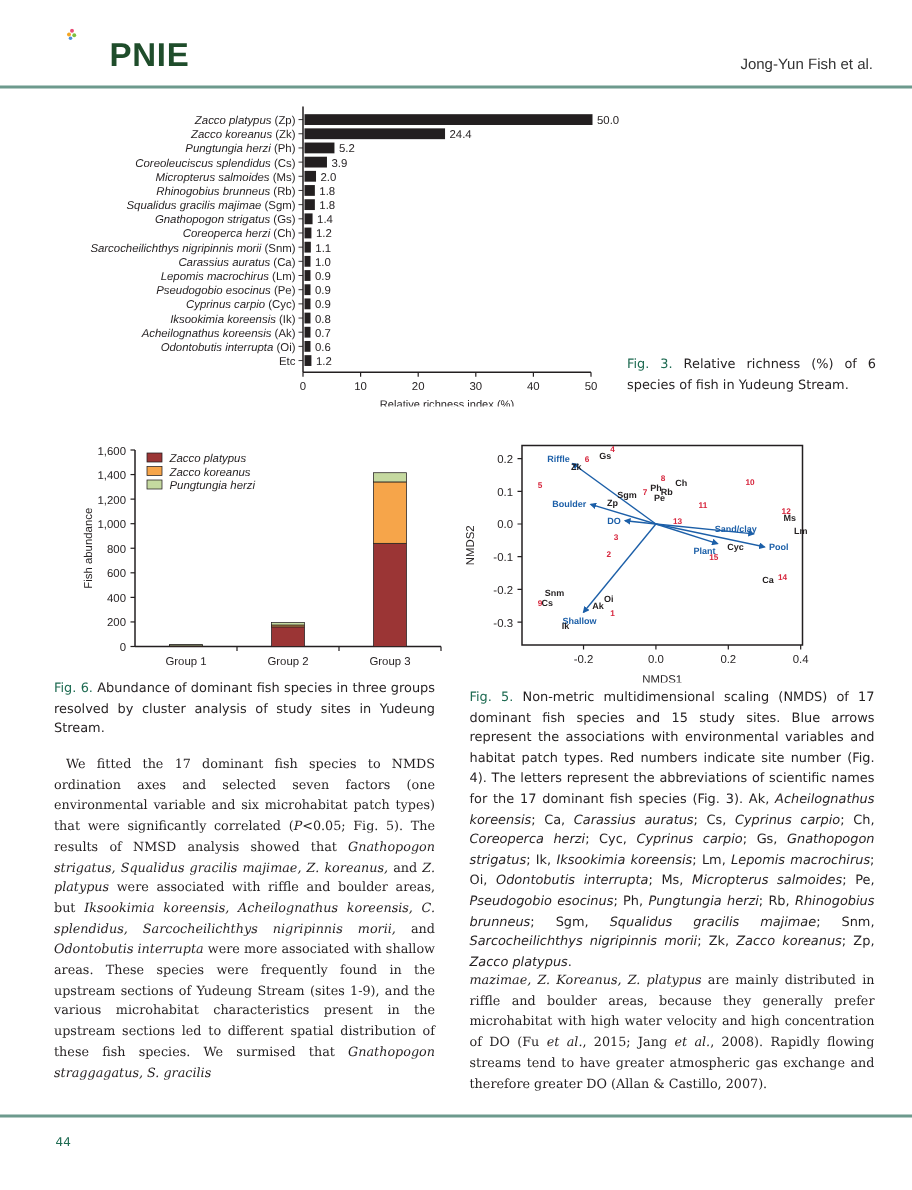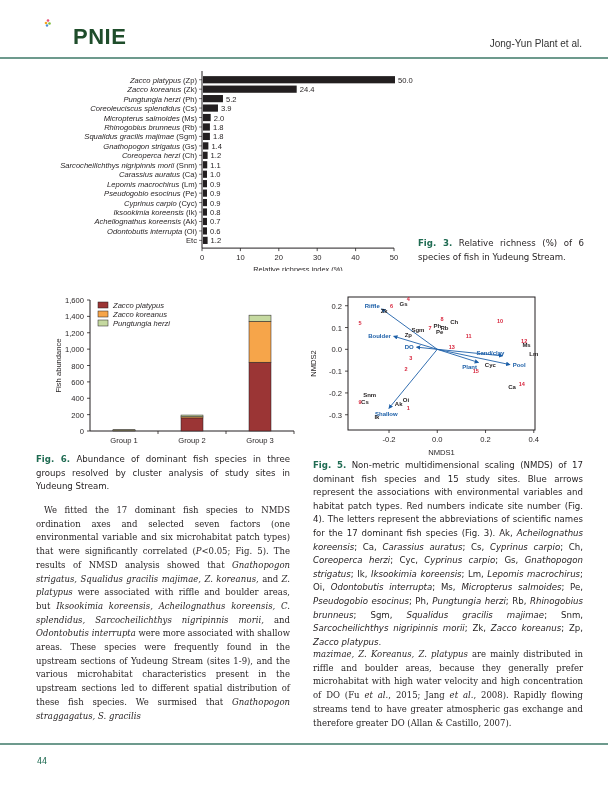--- a/index.html
+++ b/index.html
@@ -3,38 +3,38 @@
 <meta charset="utf-8">
 <style>
   html,body{margin:0;padding:0;background:#fff;}
   body{width:608px;height:793px;position:relative;overflow:hidden;font-family:"DejaVu Sans",sans-serif;color:#231f20;}
   .abs{position:absolute;}
   .logo{left:38px;top:24px;font-family:"Liberation Sans",sans-serif;font-weight:bold;font-size:22px;color:#1f4d2b;letter-spacing:0.5px;margin-left:35px;}
   .logo-mark{left:44px;top:19px;width:8px;height:8px;}
   .author{right:26px;top:38px;font-family:"Liberation Sans",sans-serif;font-size:10px;color:#333;}
   .rule{left:0;width:608px;height:2px;background:#6d9a8d;}
   .cap{font-family:"DejaVu Sans",sans-serif;font-size:8.6px;line-height:13.6px;color:#231f20;text-align:justify;}
-  .cap b{color:#1f6b52;font-weight:bold;}
+  .cap b{color:#1f6b52;font-weight:normal;}
   .body-text{font-family:"DejaVu Serif",serif;font-size:8.5px;line-height:13.7px;text-align:justify;color:#231f20;}
   .body-text i{font-style:italic;}
   svg text{font-family:"Liberation Sans",sans-serif;}
   .pagenum{left:37px;top:757px;font-size:8px;color:#1f6b52;font-family:"DejaVu Sans",sans-serif;}
   .journal{right:30px;top:757px;font-size:8px;color:#231f20;font-family:"DejaVu Serif",serif;margin-top:36px;}
 </style>
 </head>
 <body>
 
 <svg class="abs logo-mark" viewBox="0 0 8 8">
   <circle cx="4" cy="1.5" r="1.3" fill="#e94e77"></circle>
   <circle cx="2" cy="4" r="1.3" fill="#f5a623"></circle>
   <circle cx="5.5" cy="4.5" r="1.3" fill="#7fbf3f"></circle>
   <circle cx="3" cy="6.5" r="1.2" fill="#4a90d9"></circle>
 </svg>
 <div class="abs logo">PNIE</div>
-<div class="abs author">Jong-Yun Plant et al.</div>
+<div class="abs author">Jong-Yun Fish et al.</div>
 <div class="abs rule" style="top:57px;"></div>
 
 <svg class="abs" id="fig3" style="left:0;top:66px;" width="420" height="205">
     <line x1="202" y1="5" x2="202" y2="182.1" stroke="#231f20" stroke-width="1"></line>
     <line x1="202" y1="182.1" x2="394" y2="182.1" stroke="#231f20" stroke-width="1"></line>
     <line x1="199" y1="13.725" x2="202" y2="13.725" stroke="#231f20" stroke-width="0.6"></line>
     <text x="197" y="16.725" text-anchor="end" font-size="7.6" fill="#231f20"><tspan font-style="italic">Zacco platypus</tspan><tspan> (Zp)</tspan></text>
     <rect x="203" y="10.125" width="192" height="7.2" fill="#231f20"></rect>
     <text x="398" y="16.725" font-size="7.6" fill="#231f20">50.0</text>
     <line x1="199" y1="23.174999999999997" x2="202" y2="23.174999999999997" stroke="#231f20" stroke-width="0.6"></line>

